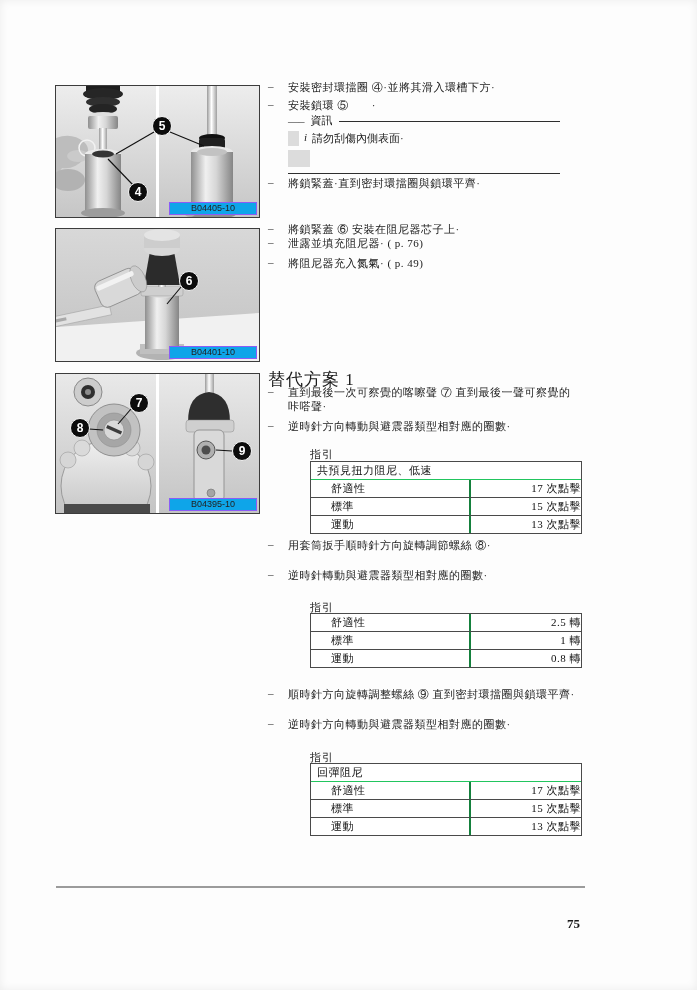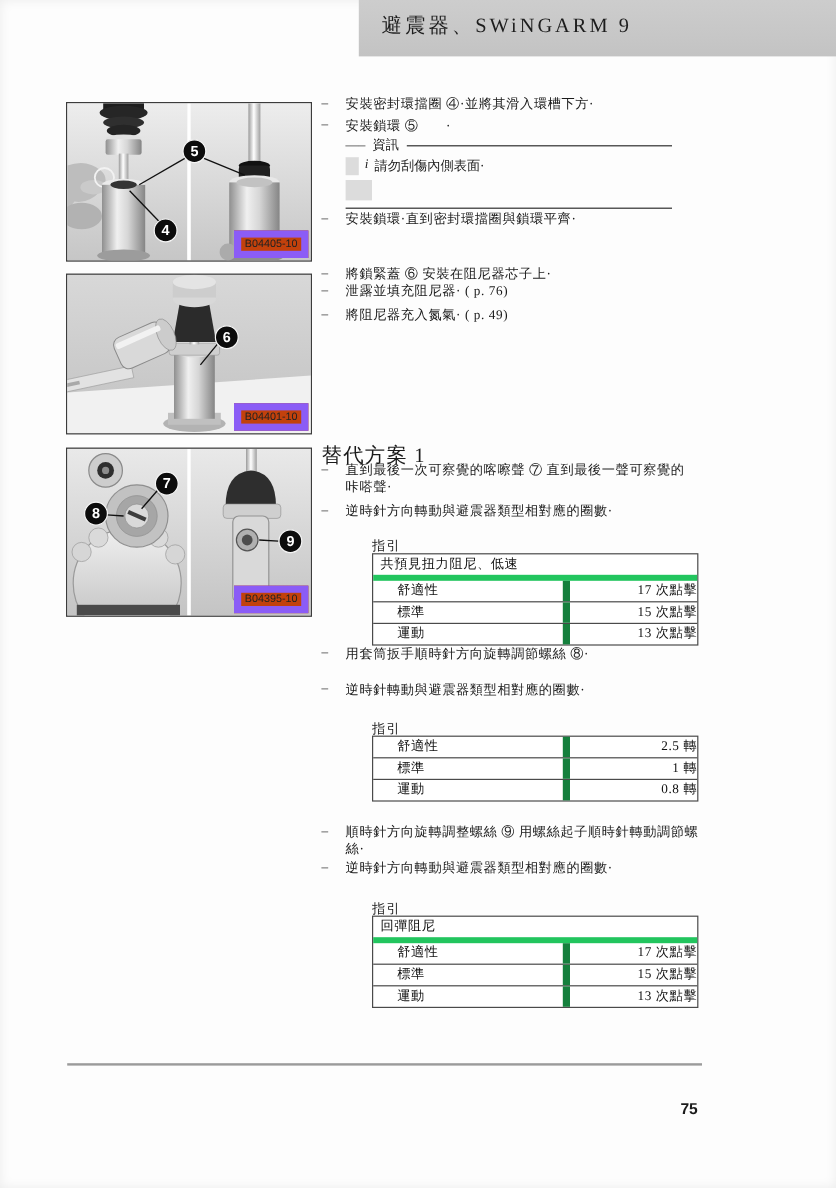--- a/index.html
+++ b/index.html
@@ -23,22 +23,22 @@
 
   
   .figure{
     position:absolute;left:55px;width:203px;
     border:1px solid #3c3c3c;background:#cfcfcf;
   }
   .figure svg{display:block;}
   .fig-label{
     position:absolute;right:2px;bottom:2px;
     font-family:"Liberation Sans","DejaVu Sans",sans-serif;
-    font-size:9px;line-height:11px;padding:0 3px;
-    background:#c2410c;border:6px solid #8b5cf6;color:#222;
+    font-size:9px;line-height:11px;padding:0 21px;
+    background:#0ea5e9;border:1px solid #8b5cf6;color:#222;
   }
 
   
   .step{position:absolute;left:268px;width:320px;font-size:11px;
         letter-spacing:.5px;display:flex;}
   .step .dash{width:20px;flex:none;}
   .step .txt{white-space:pre-line;line-height:14px;}
 
   .section-heading{position:absolute;left:268px;font-size:17px;letter-spacing:1px;}
 
@@ -51,39 +51,36 @@
   .info-i{font-style:italic;font-size:11px;}
   .info-gray2{width:22px;height:17px;background:#dcdcdc;margin-top:4px;}
   .info-bottom{border-top:1px solid #2e2e2e;margin-top:6px;}
 
   
   .guide-label{position:absolute;left:310px;font-size:11px;letter-spacing:1px;}
   .guide-table{
     position:absolute;left:310px;width:270px;background:#fff;
     border:1px solid #4a4a4a;font-size:11px;letter-spacing:.5px;color:#101010;
   }
-  .gt-header{height:17px;line-height:17px;padding-left:6px;border-bottom:5px solid #22c55e;}
+  .gt-header{height:17px;line-height:17px;padding-left:6px;border-bottom:1px solid #22c55e;}
   .gt-row{display:flex;height:17px;line-height:17px;border-bottom:1px solid #4a4a4a;}
   .gt-row:last-child{border-bottom:none;}
-  .gt-label{width:138px;flex:none;border-right:6px solid #15803d;padding-left:20px;}
+  .gt-label{width:138px;flex:none;border-right:2px solid #15803d;padding-left:20px;}
   .gt-value{flex:1;padding-left:8px;text-align:right;}
 
   
   .footer-rule{position:absolute;left:56px;top:886px;width:529px;border-top:2px solid #9b9b9b;}
   .page-num{position:absolute;left:567px;top:916px;font-size:13px;font-weight:bold;
-            font-family:Liberation Sans, sans-serif;}
+            font-family:Liberation Serif, serif;}
 </style>
 </head>
 <body>
 
 <div class="page">
 
-  <div class="header-bar">
-    <div class="header-title">避震器、SWiNGARM 9</div>
-  </div>
 
   <div class="figure" style="top:85px;height:131px;">
     <svg width="203" height="131" viewBox="0 0 203 131">
       <defs>
         <linearGradient id="f1bg" x1="0" y1="0" x2="0" y2="1">
           <stop offset="0" stop-color="#ededed"></stop>
             <stop offset="1" stop-color="#c6c6c6"></stop>
         </linearGradient>
         <linearGradient id="f1met" x1="0" y1="0" x2="1" y2="0">
           <stop offset="0" stop-color="#8f8f8f"></stop>
@@ -270,21 +267,21 @@
       <span class="info-gray1"></span>
       <span class="info-i">i</span>
       <span>請勿刮傷內側表面·</span>
     </div>
     <div class="info-gray2"></div>
     <div class="info-bottom"></div>
   </div>
 
   <div class="step" style="top:176px;">
     <span class="dash">–</span>
-    <span class="txt">安裝鎖環·直到密封環擋圈與鎖環平齊·</span>
+    <span class="txt">將鎖緊蓋·直到密封環擋圈與鎖環平齊·</span>
   </div>
 
   <div class="step" style="top:222px;">
     <span class="dash">–</span>
     <span class="txt">將鎖緊蓋 ⑥ 安裝在阻尼器芯子上·</span>
   </div>
   <div class="step" style="top:236px;">
     <span class="dash">–</span>
     <span class="txt">泄露並填充阻尼器·  ( p. 76)</span>
   </div>
@@ -342,21 +339,21 @@
       <div class="gt-value">1 轉</div>
     </div>
     <div class="gt-row">
       <div class="gt-label">運動</div>
       <div class="gt-value">0.8 轉</div>
     </div>
   </div>
 
   <div class="step" style="top:687px;">
     <span class="dash">–</span>
-    <span class="txt">順時針方向旋轉調整螺絲 ⑨ 用螺絲起子順時針轉動調節螺絲·</span>
+    <span class="txt">順時針方向旋轉調整螺絲 ⑨ 直到密封環擋圈與鎖環平齊·</span>
   </div>
   <div class="step" style="top:717px;">
     <span class="dash">–</span>
     <span class="txt">逆時針方向轉動與避震器類型相對應的圈數·</span>
   </div>
 
   <div class="guide-label" style="top:750px;">指引</div>
   <div class="guide-table" style="top:763px;">
     <div class="gt-header">回彈阻尼</div>
     <div class="gt-row">

